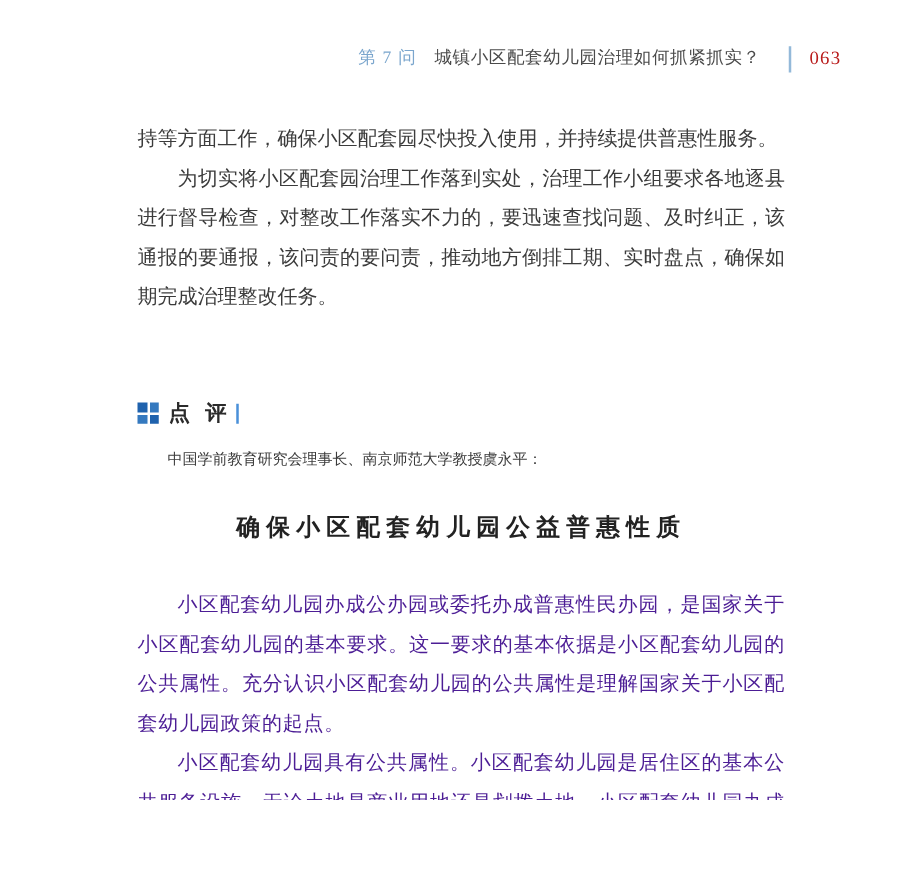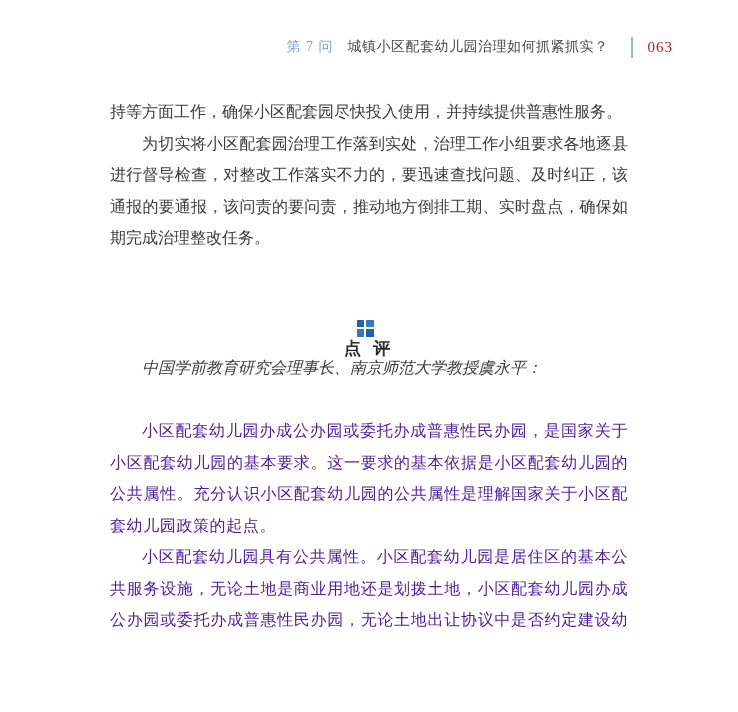--- a/index.html
+++ b/index.html
@@ -48,21 +48,20 @@
     color: #3b3b3b;
   }
   .para.indent { text-indent: 2em; }
 
   
   .section-marker {
     margin-top: 66px;
     display: flex;
     align-items: center;
     height: 22px;
-    flex-direction: column;
   }
   .grid-icon {
     width: 17px; height: 17px;
     display: grid;
     grid-template-columns: 7.5px 7.5px;
     grid-template-rows: 7.5px 7.5px;
     gap: 2px;
     margin-right: 8px;
   }
   .grid-icon span { display: block; }
@@ -76,25 +75,24 @@
   }
   .section-tick {
     width: 2px; height: 16px;
     background: #4a90d9;
     margin-left: 4px;
   }
 
   
   .expert-line {
     margin-top: 10px;
-    font-size: 16px;
+    font-size: 12px;
     line-height: 31.5px;
     text-indent: 2em;
     color: #3b3b3b;
-    font-style: italic;
   }
   .commentary-heading {
     margin-top: 26px;
     font-size: 19px;
     line-height: 28px;
     font-weight: bold;
     text-align: center;
     letter-spacing: 5px;
     color: #222222;
   }
@@ -131,18 +129,19 @@
           <span class="sq-b"></span>
           <span class="sq-b"></span>
           <span class="sq-a"></span>
       </span>
       <span class="section-label">点 评</span>
       <span class="section-tick"></span>
     </div>
 
     <p class="expert-line">中国学前教育研究会理事长、南京师范大学教授虞永平：</p>
 
+    <h2 class="commentary-heading">确保小区配套幼儿园公益普惠性质</h2>
 
     <p class="commentary-para first">小区配套幼儿园办成公办园或委托办成普惠性民办园，是国家关于小区配套幼儿园的基本要求。这一要求的基本依据是小区配套幼儿园的公共属性。充分认识小区配套幼儿园的公共属性是理解国家关于小区配套幼儿园政策的起点。</p>
     <p class="commentary-para">小区配套幼儿园具有公共属性。小区配套幼儿园是居住区的基本公共服务设施，无论土地是商业用地还是划拨土地，小区配套幼儿园办成公办园或委托办成普惠性民办园，无论土地出让协议中是否约定建设幼儿园，小</p>
 
   </div>
 </div>
 
 </body></html>

